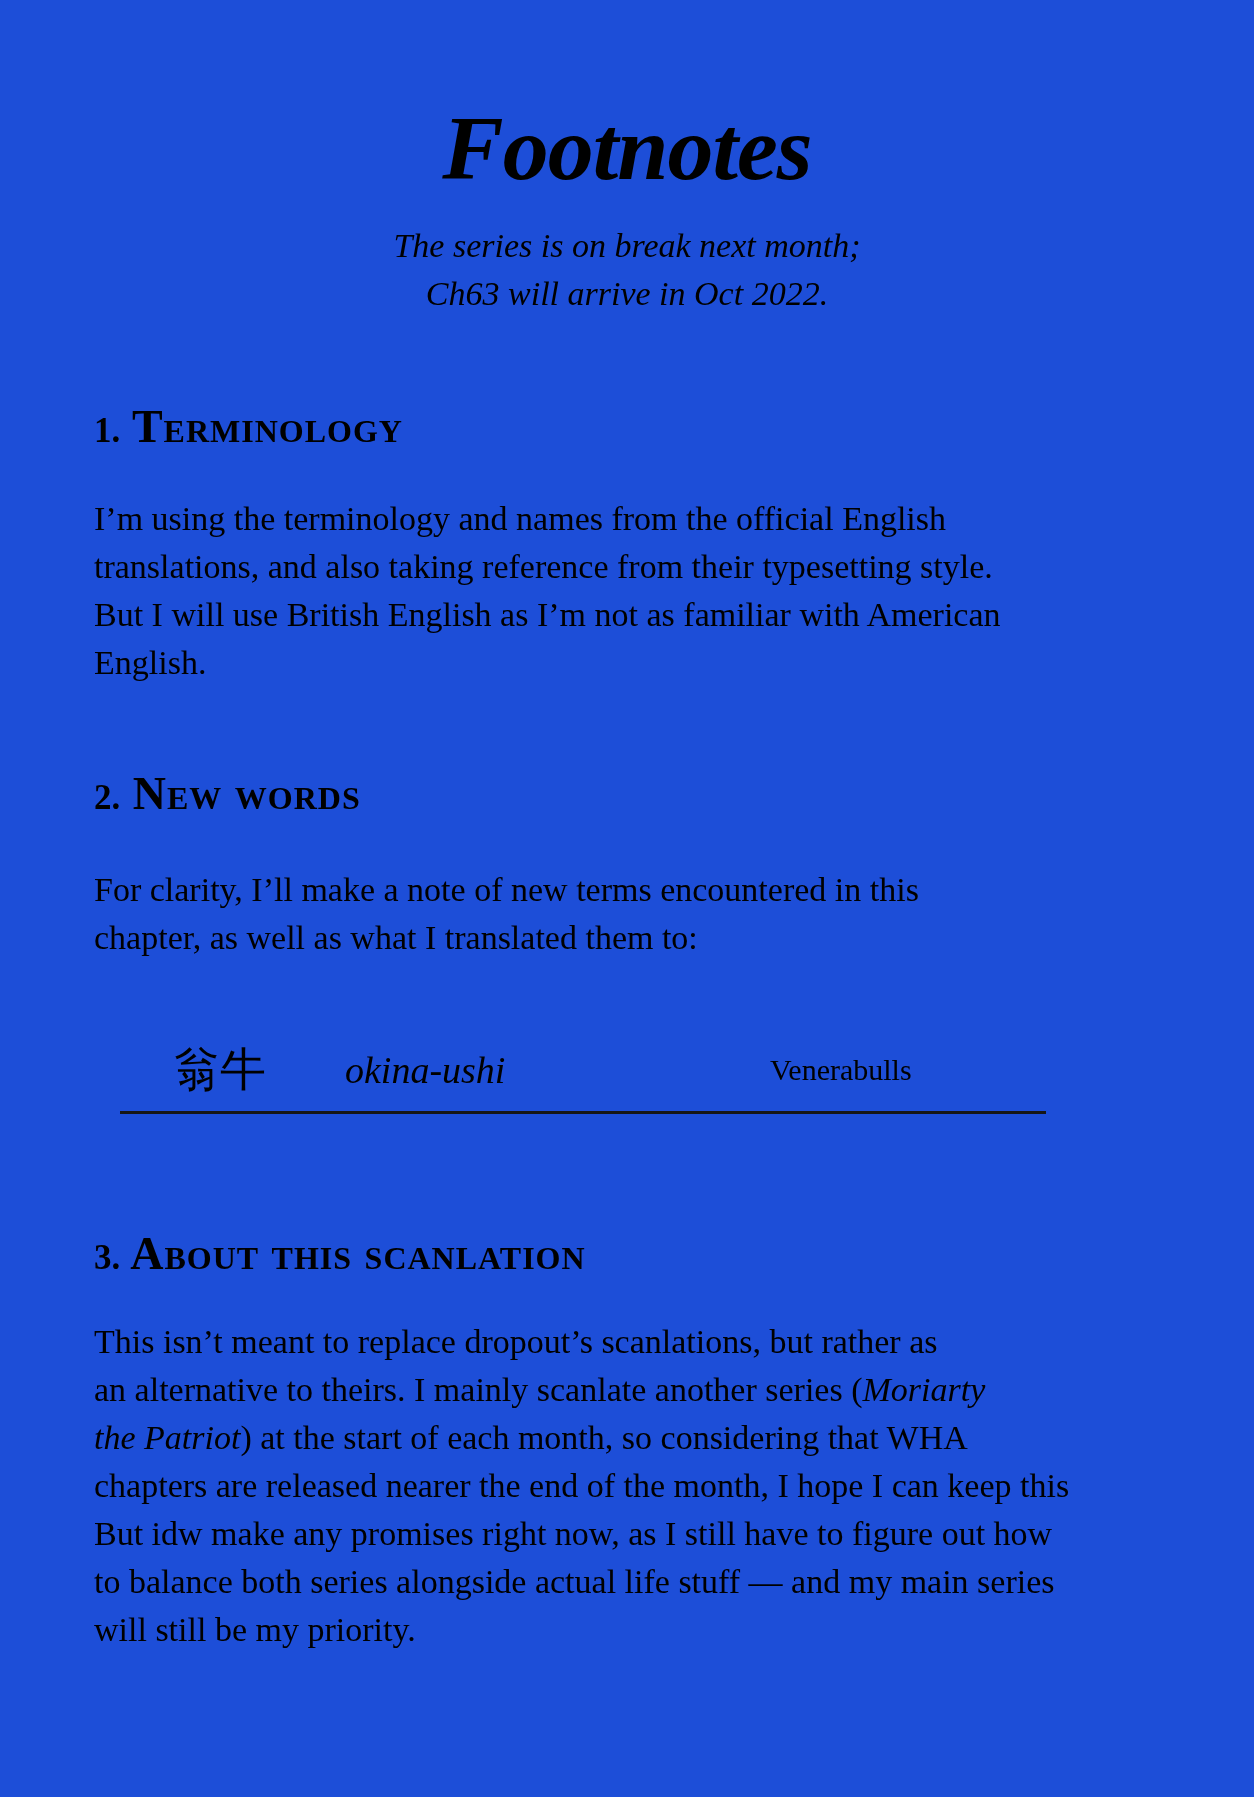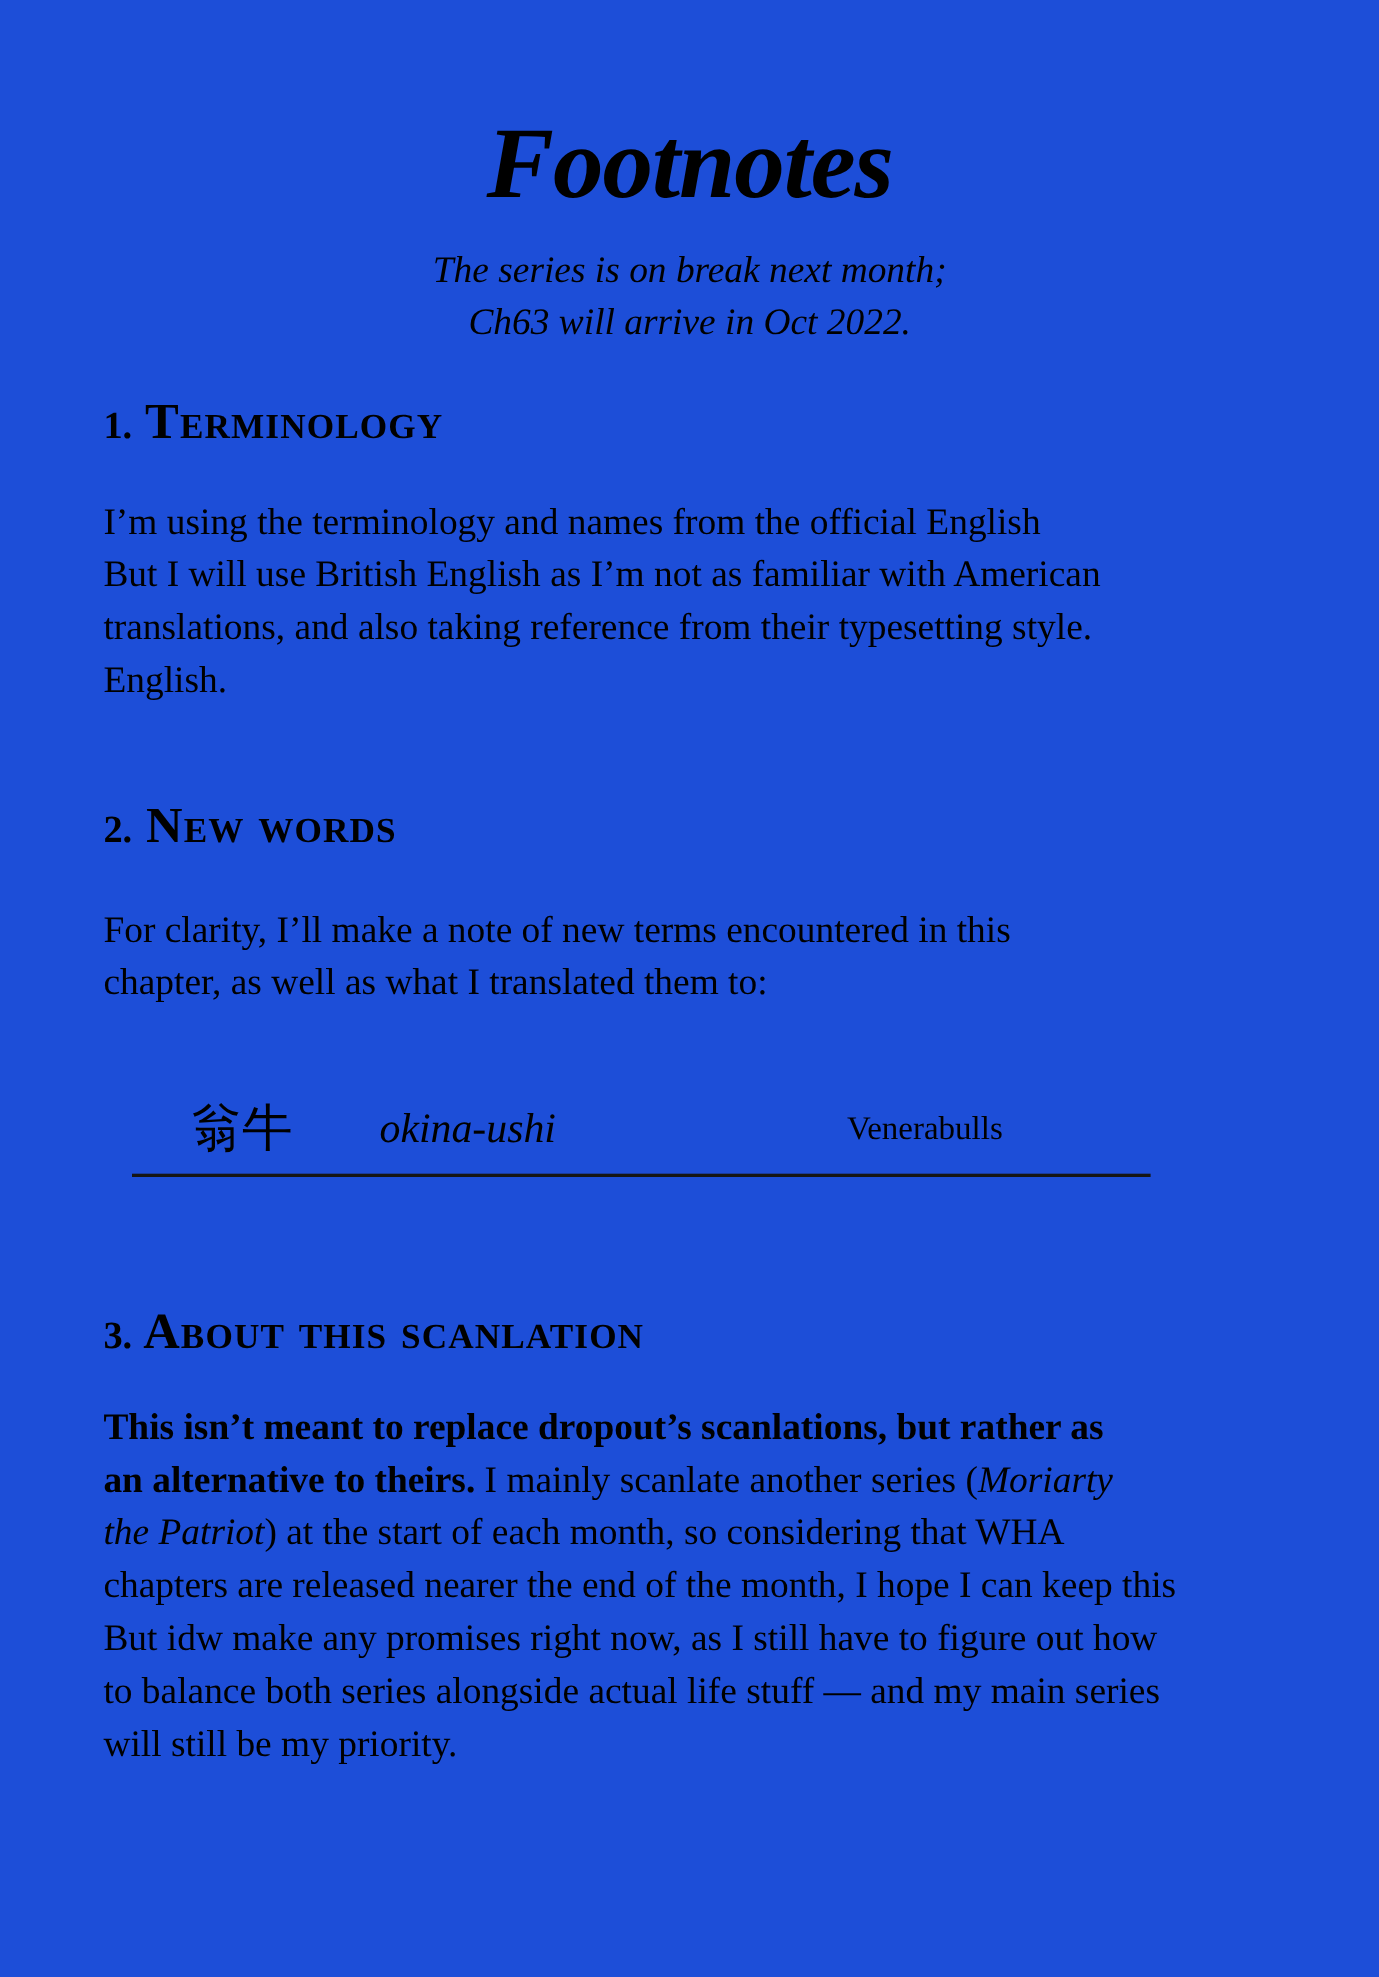--- a/index.html
+++ b/index.html
@@ -29,32 +29,32 @@
     font-size: 38px; line-height: 52px;
   }
   .sec-heading {
     margin: 0;
     font-size: 46px; line-height: 52px;
     font-weight: 700;
     font-variant: small-caps;
     letter-spacing: 1px;
   }
   .sec-heading .num { font-variant: normal; font-size: 0.76em; letter-spacing: 0; }
-  .h1 { margin-top: 39px; }
+  .h1 { margin-top: 83px; }
   .h2 { margin-top: 81px; }
   .h3 { margin-top: 114px; }
   .para { margin: 0; }
   .p1 { margin-top: 38px; }
   .p2 { margin-top: 42px; }
   .p3 { margin-top: 34px; }
   .pline {
     font-size: 34px; line-height: 48px;
     white-space: nowrap;
   }
-  .seg-b { font-weight: 700; text-align: center; }
+  .seg-b { font-weight: 400; text-align: center; }
   .seg-i { font-style: italic; }
   .glossary-row {
     position: relative;
     margin-top: 84px;
     height: 48px;
   }
   .g-kanji {
     position: absolute; left: 80px; top: 0;
     font-size: 46px; line-height: 48px;
   }
@@ -81,22 +81,22 @@
   <h1 class="doc-title">Footnotes</h1>
 
   <div class="subtitle">
     <div class="pline">The series is on break next month;</div>
     <div class="pline">Ch63 will arrive in Oct 2022.</div>
   </div>
 
   <h2 class="sec-heading h1"><span class="num">1.</span> <span>Terminology</span></h2>
   <div class="para p1">
     <div class="pline">I’m using the terminology and names from the official English</div>
+    <div class="pline">translations, and also taking reference from their typesetting style.</div>
     <div class="pline">But I will use British English as I’m not as familiar with American</div>
-    <div class="pline">translations, and also taking reference from their typesetting style.</div>
     <div class="pline">English.</div>
   </div>
 
   <h2 class="sec-heading h2"><span class="num">2.</span> <span>New words</span></h2>
   <div class="para p2">
     <div class="pline">For clarity, I’ll make a note of new terms encountered in this</div>
     <div class="pline">chapter, as well as what I translated them to:</div>
   </div>
 
   <div class="glossary-row">

